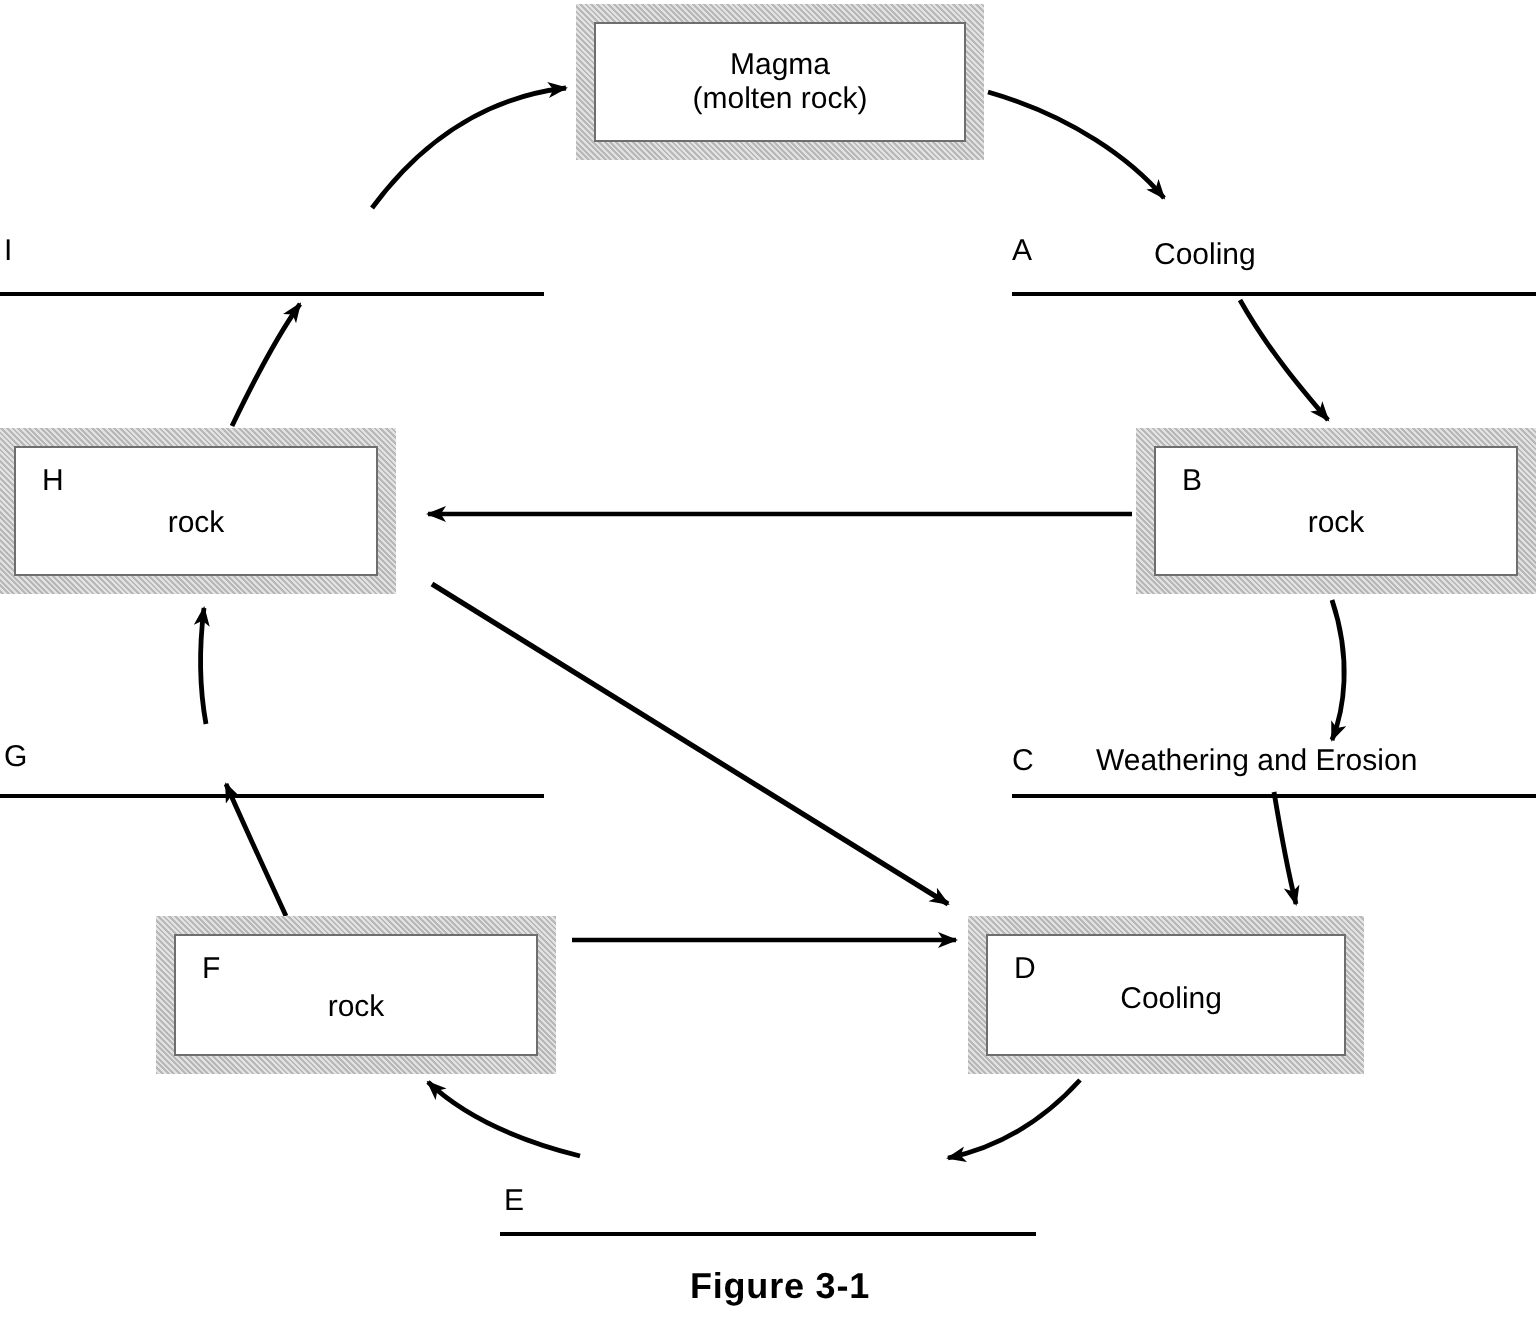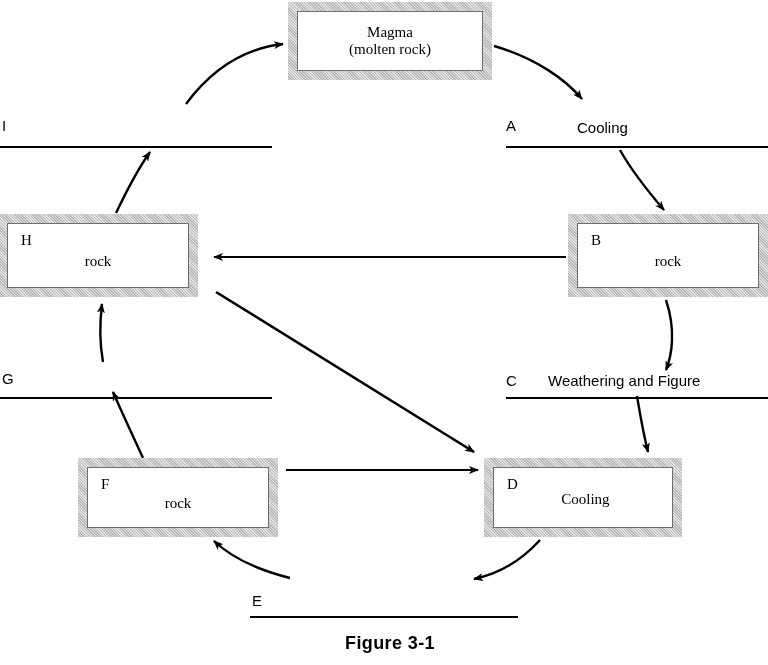--- a/index.html
+++ b/index.html
@@ -6,21 +6,21 @@
   body{width:768px;height:665px;position:relative;overflow:hidden;
        font-family:"Liberation Sans","DejaVu Sans",sans-serif;color:#000;}
   #stage{position:absolute;left:0;top:0;width:768px;height:665px;}
 
   
   .rbox{position:absolute;box-sizing:border-box;
         background:
           repeating-linear-gradient(45deg,#b8b8b8 0 1px,#e2e2e2 1px 2px);
         padding:9px;}
   .rbox .inner{width:100%;height:100%;background:#ffffff;
-        border:1px solid #6e6e6e;box-sizing:border-box;position:relative;font-family:Liberation Serif, serif;}
+        border:1px solid #6e6e6e;box-sizing:border-box;position:relative;}
 
   .bx-letter{position:absolute;left:13px;top:8px;font-size:15px;}
   .bx-mid{position:absolute;left:0;right:0;top:50%;transform:translateY(-18%);
           text-align:center;font-size:15px;}
   .bx-center2{position:absolute;left:0;right:0;top:50%;
           transform:translateY(-50%);text-align:center;font-size:15px;
           line-height:17px;}
   .bx-inlinelabel{position:absolute;left:50%;top:50%;
           transform:translate(-45%,-40%);font-size:15px;}
 
@@ -117,21 +117,21 @@
 
   <div class="blank-letter" style="left:506px;top:117px;">A</div>
   <div class="blank" style="left:506px;top:146px;width:262px;"></div>
   <div class="blank-text" style="left:577px;top:119px;">Cooling</div>
 
   <div class="blank-letter" style="left:2px;top:370px;">G</div>
   <div class="blank" style="left:0px;top:397px;width:272px;"></div>
 
   <div class="blank-letter" style="left:506px;top:372px;">C</div>
   <div class="blank" style="left:506px;top:397px;width:262px;"></div>
-  <div class="blank-text" style="left:548px;top:372px;">Weathering and Figure</div>
+  <div class="blank-text" style="left:548px;top:372px;">Weathering and Erosion</div>
 
   <div class="blank-letter" style="left:252px;top:592px;">E</div>
   <div class="blank" style="left:250px;top:616px;width:268px;"></div>
   <div class="blank-text" style="left:310px;top:594px;"></div>
 
   <div class="caption" style="top:633px;">Figure 3-1</div>
 
 </div>
 
 </body></html>

